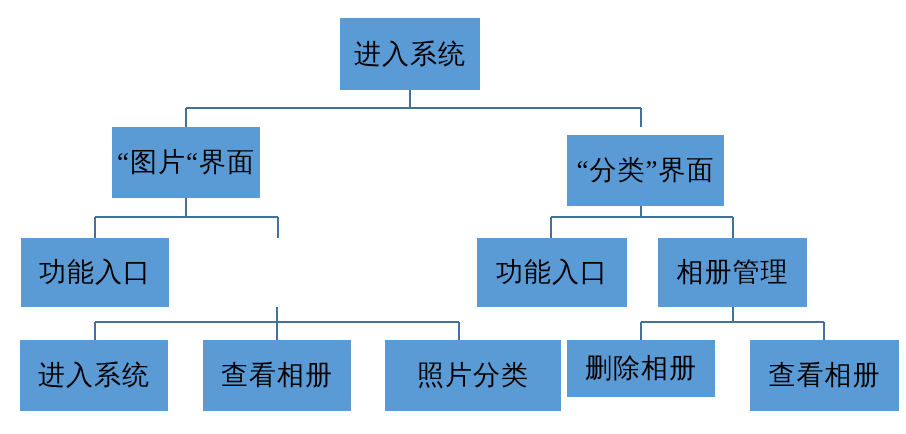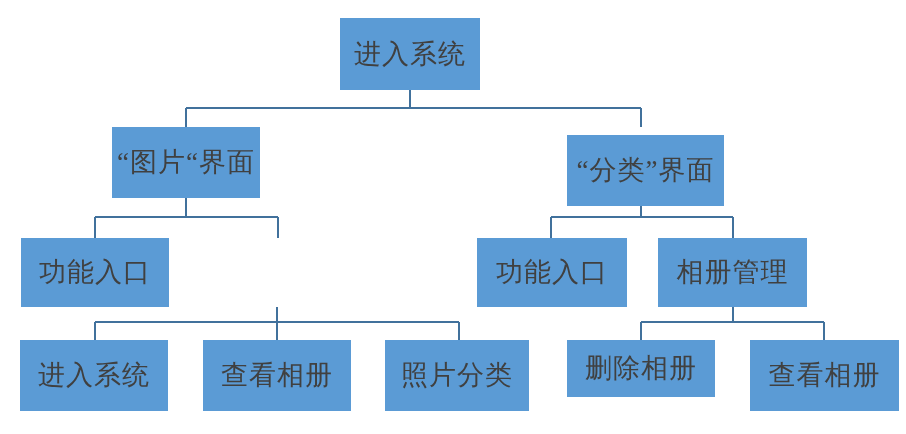--- a/index.html
+++ b/index.html
@@ -18,41 +18,41 @@
   .connectors {
     position: absolute;
     left: 0;
     top: 0;
     width: 906px;
     height: 434px;
   }
   .node {
     position: absolute;
     background: #5B9BD5;
-    color: #404040;
+    color: #000000;
     display: flex;
     align-items: center;
     justify-content: center;
     font-size: 27px;
     line-height: 1;
     letter-spacing: 1px;
     white-space: nowrap;
     text-align: center;
   }
   
   .n0  { left: 340px; top: 18px;  width: 140px; height: 72px; }
   .n1  { left: 112px; top: 127px; width: 148px; height: 71px; }
   .n2  { left: 567px; top: 135px; width: 157px; height: 71px; }
   .n3  { left: 21px;  top: 238px; width: 148px; height: 69px; }
   .n4  { left: 203px; top: 238px; width: 149px; height: 69px; }
   .n5  { left: 477px; top: 238px; width: 150px; height: 69px; }
   .n6  { left: 658px; top: 238px; width: 149px; height: 69px; }
   .n7  { left: 20px;  top: 340px; width: 148px; height: 71px; }
   .n8  { left: 203px; top: 340px; width: 148px; height: 71px; }
-  .n9  { left: 385px; top: 340px; width: 144px; height: 71px; }
+  .n9  { left: 385px; top: 340px; width: 176px; height: 71px; }
   .n10 { left: 567px; top: 340px; width: 148px; height: 57px; }
   .n11 { left: 750px; top: 340px; width: 149px; height: 71px; }
 </style>
 </head>
 <body>
 
 <div class="canvas">
 
   <svg class="connectors" viewBox="0 0 906 434" fill="none" stroke-width="2">
     <g stroke="#41719C">

